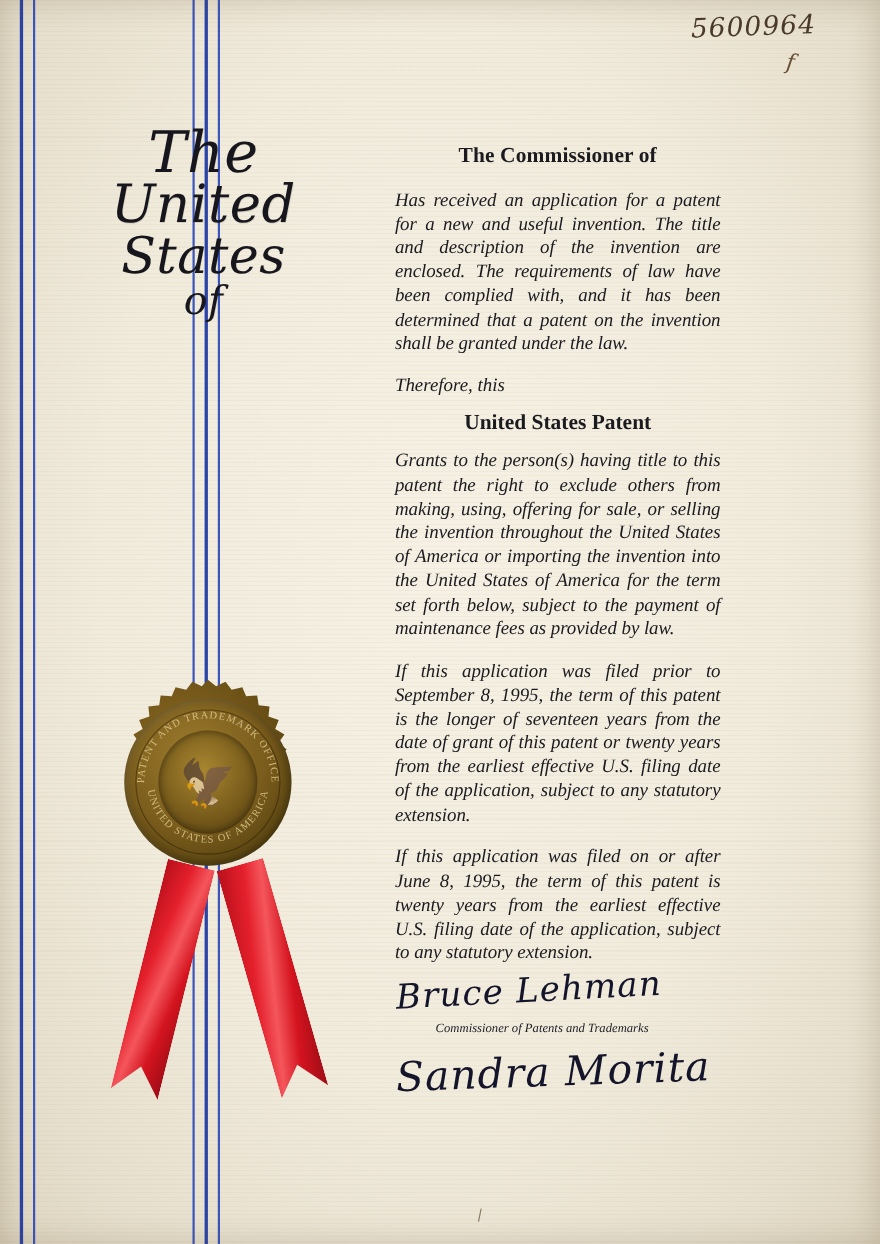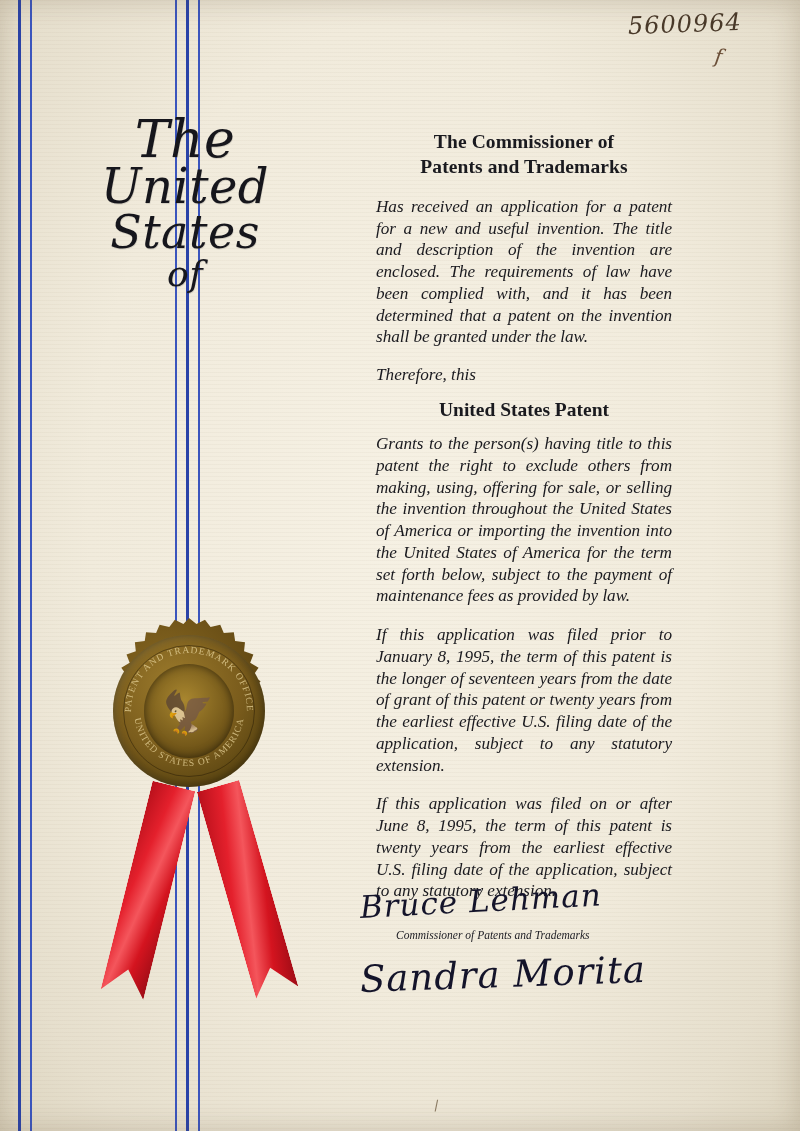--- a/index.html
+++ b/index.html
@@ -66,21 +66,21 @@
   }
   #title-block .l1 { font-size: 52px; }
   #title-block .l2 { font-size: 48px; margin-top: -4px; }
   #title-block .l3 { font-size: 46px; margin-top: -2px; }
   #title-block .l4 { font-size: 36px; margin-top: 0px; }
   #title-block .l5 { font-size: 46px; margin-top: -2px; }
 
   
   #text-col {
     position: absolute;
-    left: 376px;
+    left: 359px;
     top: 130px;
     width: 296px;
     color: #1a1a1f;
   }
   .head {
     text-align: center;
     font-size: 19.5px;
     font-weight: 700;
     line-height: 1.28;
     margin-bottom: 16px;
@@ -273,27 +273,26 @@
   <div id="title-block">
     <div class="line l1">The</div>
     <div class="line l2">United</div>
     <div class="line l3">States</div>
     <div class="line l4">of</div>
   </div>
 
   <div id="text-col">
     <div class="head">
       <div>The Commissioner of</div>
-      <div>Patents and Trademarks</div>
     </div>
     <p class="para">Has received an application for a patent for a new and useful invention. The title and description of the invention are enclosed. The requirements of law have been complied with, and it has been determined that a patent on the invention shall be granted under the law.</p>
     <p class="therefore">Therefore, this</p>
     <div class="subhead">United States Patent</div>
     <p class="para">Grants to the person(s) having title to this patent the right to exclude others from making, using, offering for sale, or selling the invention throughout the United States of America or importing the invention into the United States of America for the term set forth below, subject to the payment of maintenance fees as provided by law.</p>
-    <p class="para">If this application was filed prior to January 8, 1995, the term of this patent is the longer of seventeen years from the date of grant of this patent or twenty years from the earliest effective U.S. filing date of the application, subject to any statutory extension.</p>
+    <p class="para">If this application was filed prior to September 8, 1995, the term of this patent is the longer of seventeen years from the date of grant of this patent or twenty years from the earliest effective U.S. filing date of the application, subject to any statutory extension.</p>
     <p class="para">If this application was filed on or after June 8, 1995, the term of this patent is twenty years from the earliest effective U.S. filing date of the application, subject to any statutory extension.</p>
   </div>
 
   <div id="seal">
     <div class="starburst"></div>
     <div class="inner-ring"></div>
     <div class="inner-ring2"></div>
     <div class="ring-text">
       <svg viewBox="0 0 186 186" width="186" height="186" aria-hidden="true">
         <defs>

